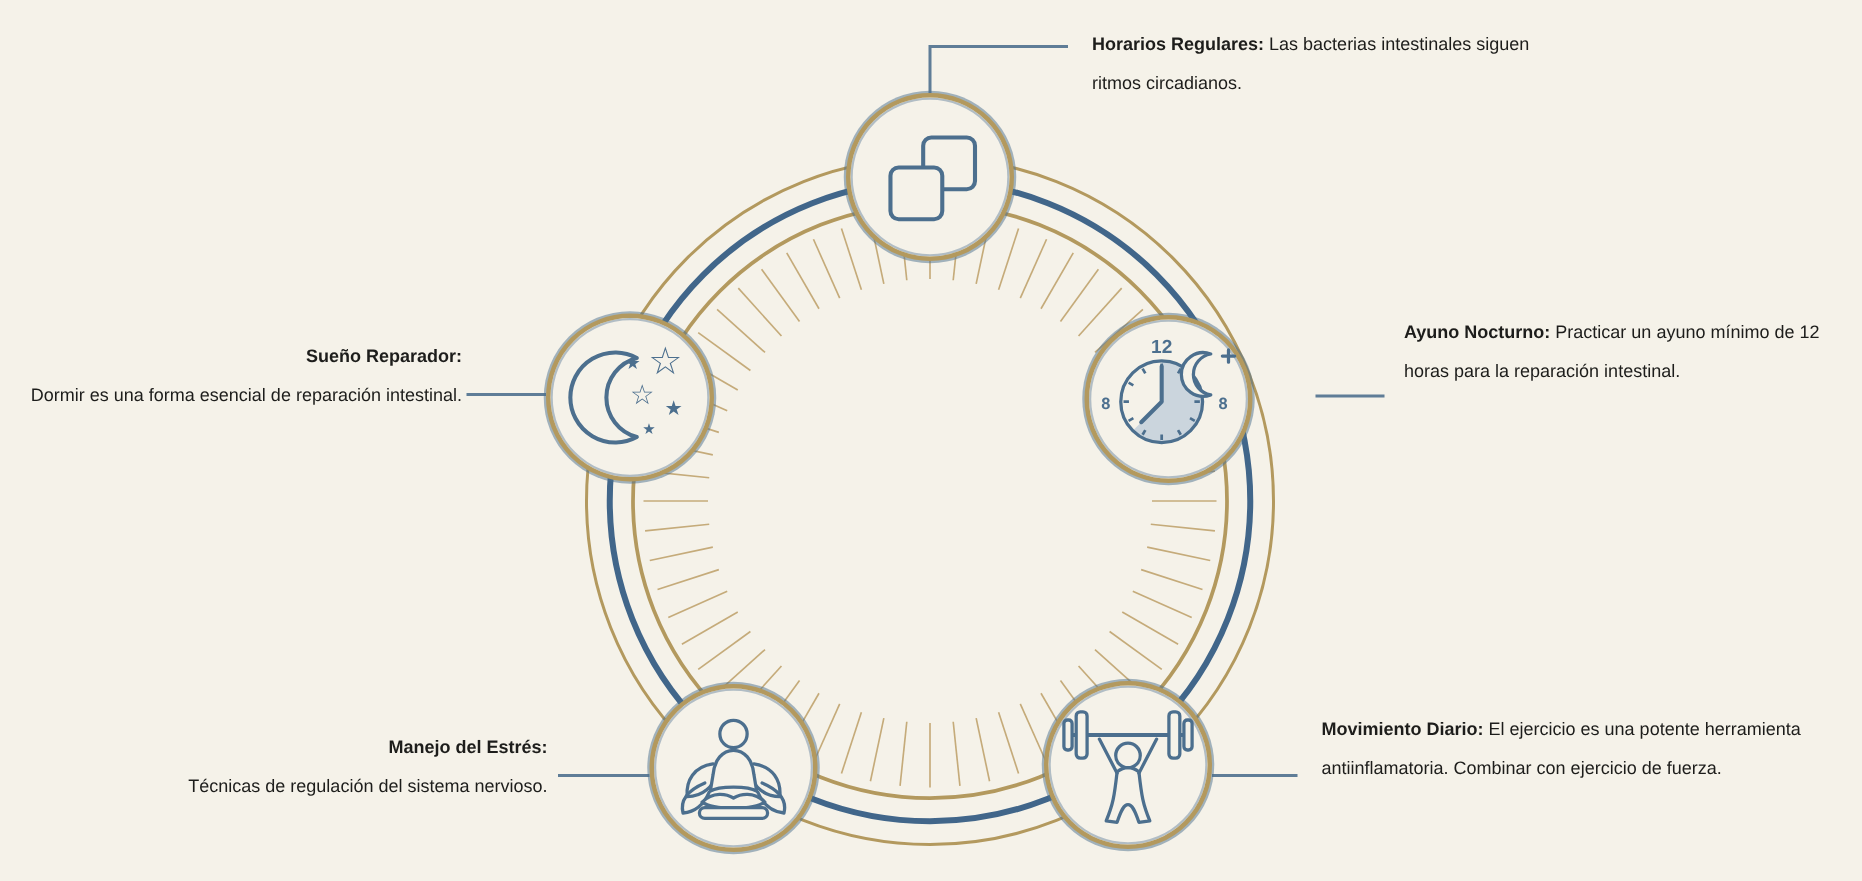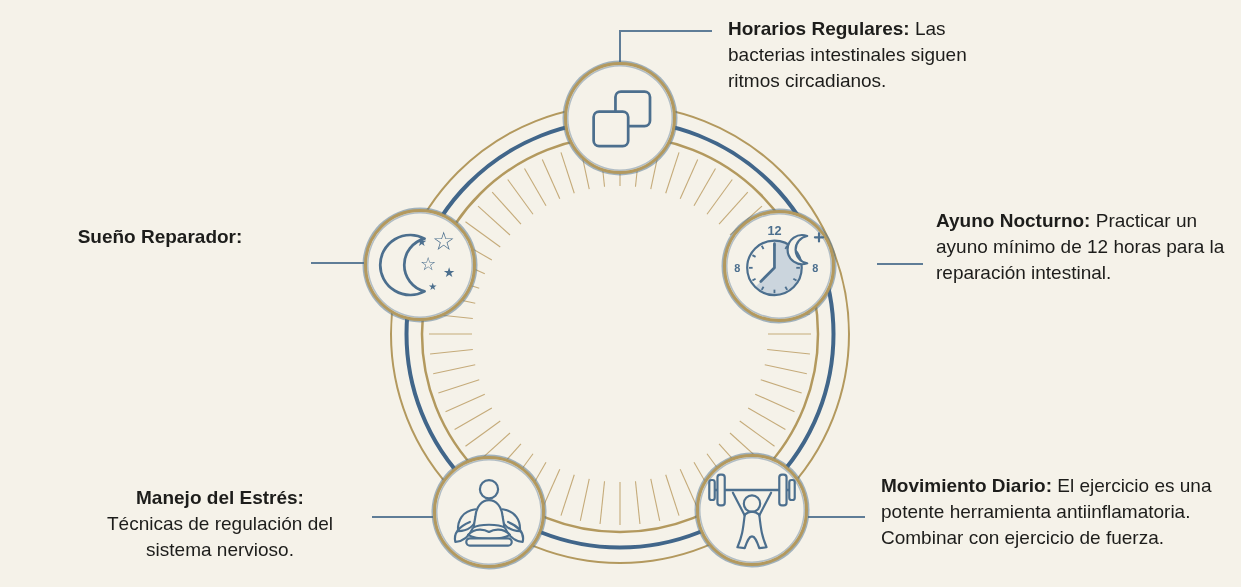--- a/index.html
+++ b/index.html
@@ -22,23 +22,23 @@
         display:flex;align-items:center;justify-content:center;}
   .node svg{width:100px;height:100px;}
   .icon-stroke{stroke:var(--icon-blue);fill:none;stroke-width:3;stroke-linecap:round;stroke-linejoin:round;}
   .icon-stroke-thin{stroke:var(--icon-blue);fill:none;stroke-width:2.4;stroke-linecap:round;stroke-linejoin:round;}
   .icon-fill-bg{fill:var(--bg);}
   .clock-ticks line{stroke:var(--icon-blue);stroke-width:2;}
   .clock-sector{fill:var(--clock-fill);stroke:none;}
   .svg-num{fill:var(--icon-blue);font-family:"Liberation Sans",sans-serif;font-weight:bold;}
   .star-filled{fill:var(--icon-blue);font-family:"DejaVu Sans",sans-serif;}
   .star-outline{fill:var(--icon-blue);font-family:"DejaVu Sans",sans-serif;}
-  .label{position:absolute;font-size:19px;line-height:26px;}
+  .label{position:absolute;font-size:12px;line-height:26px;}
   .label b{font-weight:700;}
-  .align-right{text-align:center;}
+  .align-right{text-align:right;}
   .title-block b{display:block;}
 </style>
 </head>
 <body>
 
 <div class="stage">
 
   <svg class="ring-svg" width="1241" height="587" viewBox="0 0 1241 587">
     <circle class="c-gold-outer" cx="620" cy="334" r="229"></circle>
     <circle class="c-blue" cx="620" cy="334" r="213.5"></circle>
@@ -198,15 +198,16 @@
     <span>El ejercicio es una potente herramienta antiinflamatoria. Combinar con ejercicio de fuerza.</span>
   </div>
 
   <div class="label align-right title-block" style="left:75px;top:485px;width:290px;">
     <b>Manejo del Estrés:</b>
     <span>Técnicas de regulación del sistema nervioso.</span>
   </div>
 
   <div class="label align-right title-block" style="left:12px;top:224px;width:296px;">
     <b>Sueño Reparador:</b>
+    <span>Dormir es una forma esencial de reparación intestinal.</span>
   </div>
 
 </div>
 
 </body></html>

